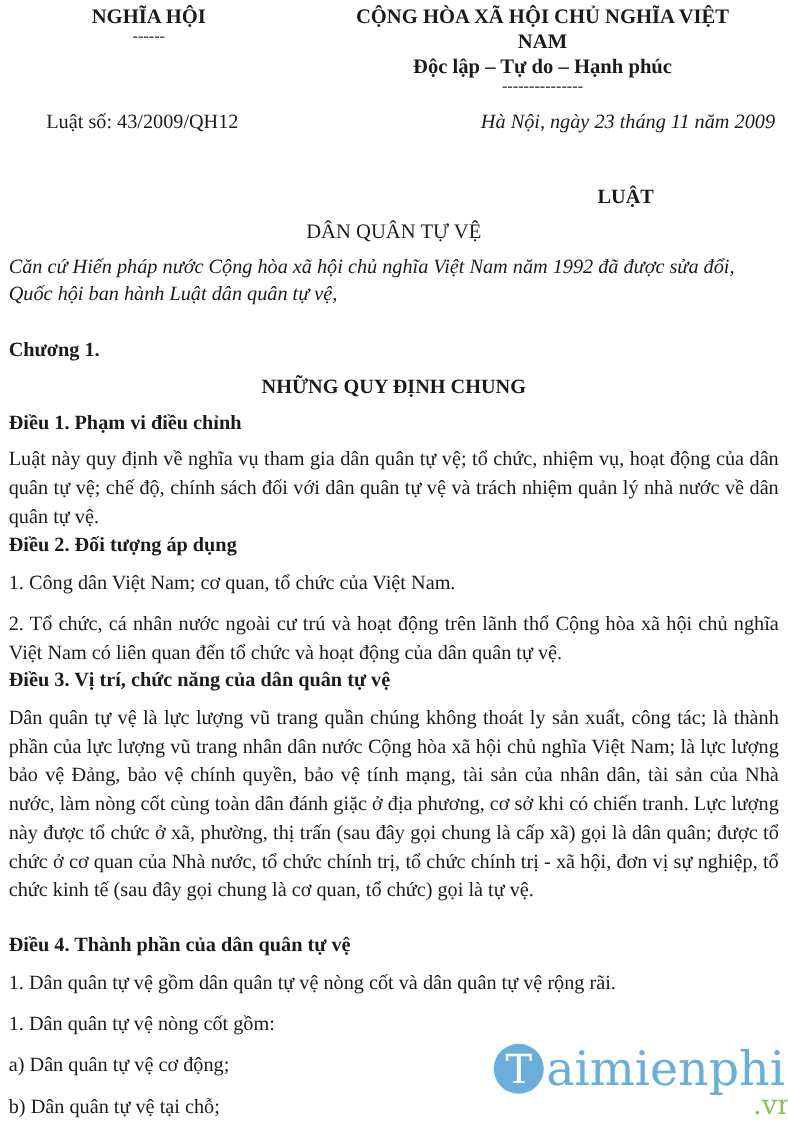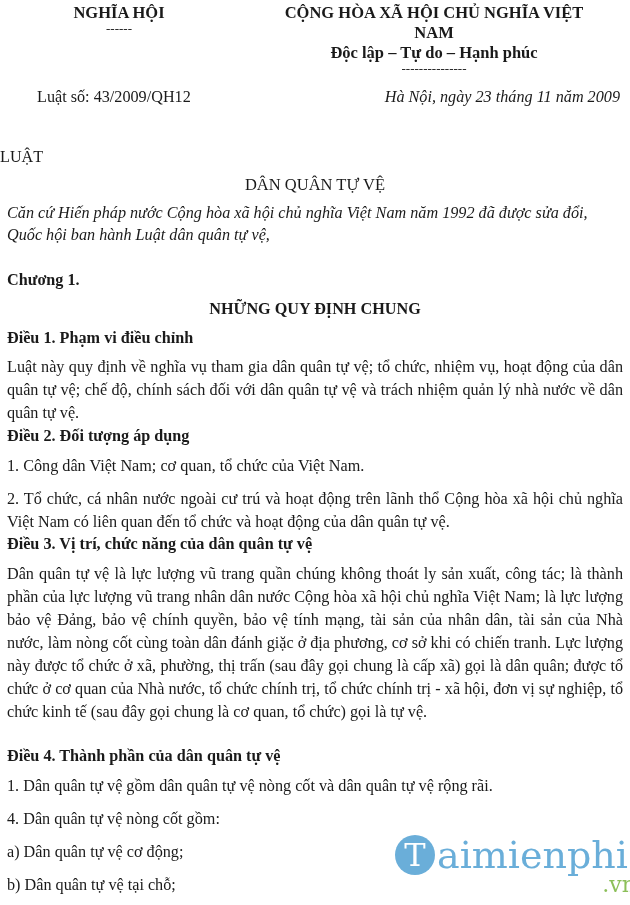--- a/index.html
+++ b/index.html
@@ -9,21 +9,21 @@
     font-family: "Liberation Serif", "DejaVu Serif", serif;
     font-size: 16.2px; position: relative;
   }
   .abs { position: absolute; white-space: nowrap; }
   .hdr-left { left: 0; width: 238px; text-align: center; top: 3px; font-weight: bold; font-size: 16.5px; line-height: 20px; }
   .hdr-left .dash { font-weight: normal; font-size: 13px; line-height: 12px; }
   .hdr-right { left: 238px; width: 392px; text-align: center; top: 3px; font-weight: bold; font-size: 16.5px; line-height: 20px; }
   .hdr-right .dash { font-weight: normal; font-size: 13px; line-height: 12px; }
   .law-no { left: 37px; top: 88px; font-family: Liberation Serif, serif; }
   .date { right: 10px; top: 88px; font-style: italic; }
-  .title { left: 0; width: 523px; text-align: left; top: 148px; font-weight: normal; }
+  .title { left: 0; width: 523px; text-align: right; top: 148px; font-weight: bold; }
   .subtitle { left: 0; width: 630px; text-align: center; top: 175px; font-size: 16.5px; }
   .basis { left: 7px; top: 203px; font-style: italic; line-height: 21.5px; }
   .p { left: 7px; width: 616px; line-height: 23px; white-space: normal; text-align: justify; }
   .bold { font-weight: bold; }
   .chapter-title { left: 0; width: 630px; text-align: center; top: 300px; font-weight: bold; }
   .watermark {
     position: absolute; left: 395px; top: 835px;
     font-family: "DejaVu Serif", serif; font-size: 38px; color: rgba(80,160,210,0.85);
     letter-spacing: 0px; line-height: 40px;
   }
@@ -70,21 +70,21 @@
 
 <div class="abs bold" style="left:7px;top:427px;">Điều 2. Đối tượng áp dụng</div>
 <div class="abs p" style="top:455px;">1. Công dân Việt Nam; cơ quan, tổ chức của Việt Nam.</div>
 <div class="abs p" style="top:488px;">2. Tổ chức, cá nhân nước ngoài cư trú và hoạt động trên lãnh thổ Cộng hòa xã hội chủ nghĩa Việt Nam có liên quan đến tổ chức và hoạt động của dân quân tự vệ.</div>
 
 <div class="abs bold" style="left:7px;top:535px;">Điều 3. Vị trí, chức năng của dân quân tự vệ</div>
 <div class="abs p" style="top:563px;">Dân quân tự vệ là lực lượng vũ trang quần chúng không thoát ly sản xuất, công tác; là thành phần của lực lượng vũ trang nhân dân nước Cộng hòa xã hội chủ nghĩa Việt Nam; là lực lượng bảo vệ Đảng, bảo vệ chính quyền, bảo vệ tính mạng, tài sản của nhân dân, tài sản của Nhà nước, làm nòng cốt cùng toàn dân đánh giặc ở địa phương, cơ sở khi có chiến tranh. Lực lượng này được tổ chức ở xã, phường, thị trấn (sau đây gọi chung là cấp xã) gọi là dân quân; được tổ chức ở cơ quan của Nhà nước, tổ chức chính trị, tổ chức chính trị - xã hội, đơn vị sự nghiệp, tổ chức kinh tế (sau đây gọi chung là cơ quan, tổ chức) gọi là tự vệ.</div>
 
 <div class="abs bold" style="left:7px;top:747px;">Điều 4. Thành phần của dân quân tự vệ</div>
 <div class="abs p" style="top:775px;">1. Dân quân tự vệ gồm dân quân tự vệ nòng cốt và dân quân tự vệ rộng rãi.</div>
-<div class="abs p" style="top:808px;">4. Dân quân tự vệ nòng cốt gồm:</div>
+<div class="abs p" style="top:808px;">1. Dân quân tự vệ nòng cốt gồm:</div>
 <div class="abs p" style="top:841px;">a) Dân quân tự vệ cơ động;</div>
 <div class="abs p" style="top:874px;">b) Dân quân tự vệ tại chỗ;</div>
 <div class="abs p" style="top:902px;">c) Dân quân tự vệ phòng không, pháo binh, công binh, trinh sát, thông tin, phòng hóa, y tế.</div>
 
 <div class="watermark">
   <span class="T">T</span><span>aimienphi</span>
   <span class="vn">.vn</span>
 </div>
 
 </body></html>

